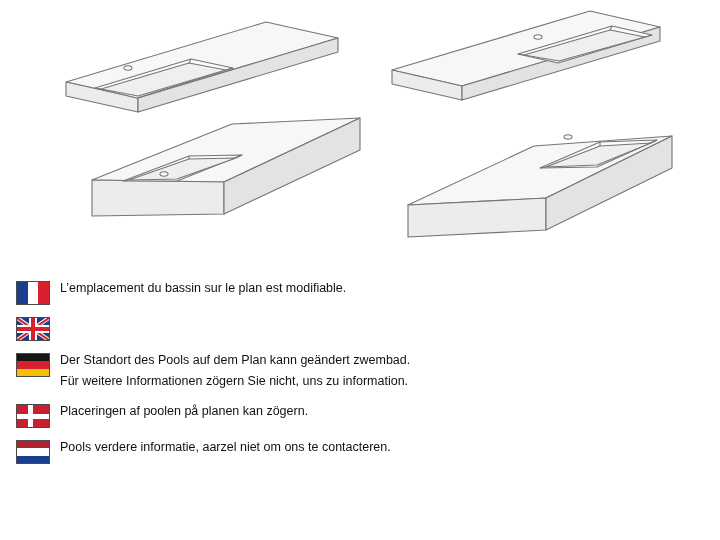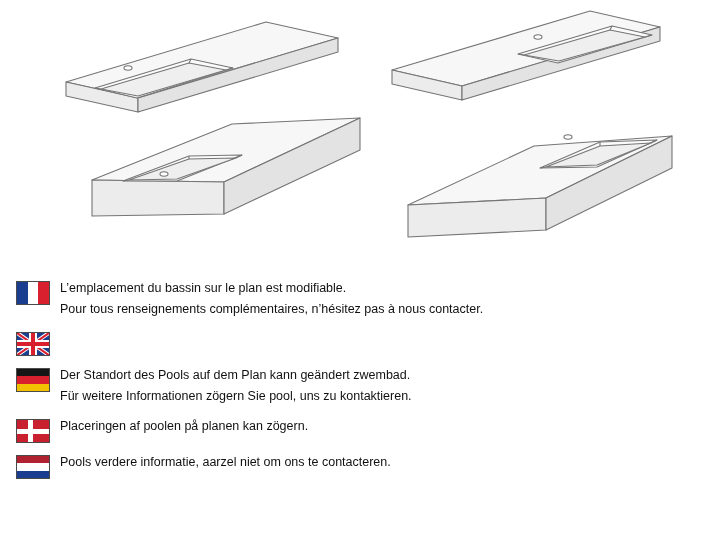--- a/index.html
+++ b/index.html
@@ -223,21 +223,20 @@
 <div id="legend-area">
 
   <div class="legend-row">
     <div class="flag flag-fr">
       <i></i>
         <i></i>
         <i></i>
     </div>
     <div class="flag-lines">
       <div class="legend-text-line">L’emplacement du bassin sur le plan est modifiable.</div>
-      <div class="legend-text-line">Pour tous renseignements complémentaires, n’hésitez pas à nous contacter.</div>
     </div>
   </div>
 
   <div class="legend-row">
     <div class="flag flag-gb">
       <div class="d1"></div>
       <div class="d2"></div>
       <div class="d1r"></div>
       <div class="d2r"></div>
       <div class="cv"></div>
@@ -248,21 +247,21 @@
   </div>
 
   <div class="legend-row">
     <div class="flag flag-de">
       <i></i>
         <i></i>
         <i></i>
     </div>
     <div class="flag-lines">
       <div class="legend-text-line">Der Standort des Pools auf dem Plan kann geändert zwembad.</div>
-      <div class="legend-text-line">Für weitere Informationen zögern Sie pool, uns zu kontaktieren.</div>
+      <div class="legend-text-line">Für weitere Informationen zögern Sie nicht, uns zu information.</div>
     </div>
   </div>
 
   <div class="legend-row">
     <div class="flag flag-dk">
       <div class="cv"></div>
       <div class="ch"></div>
     </div>
     <div class="flag-lines">
       <div class="legend-text-line">Placeringen af poolen på planen kan zögern.</div>

